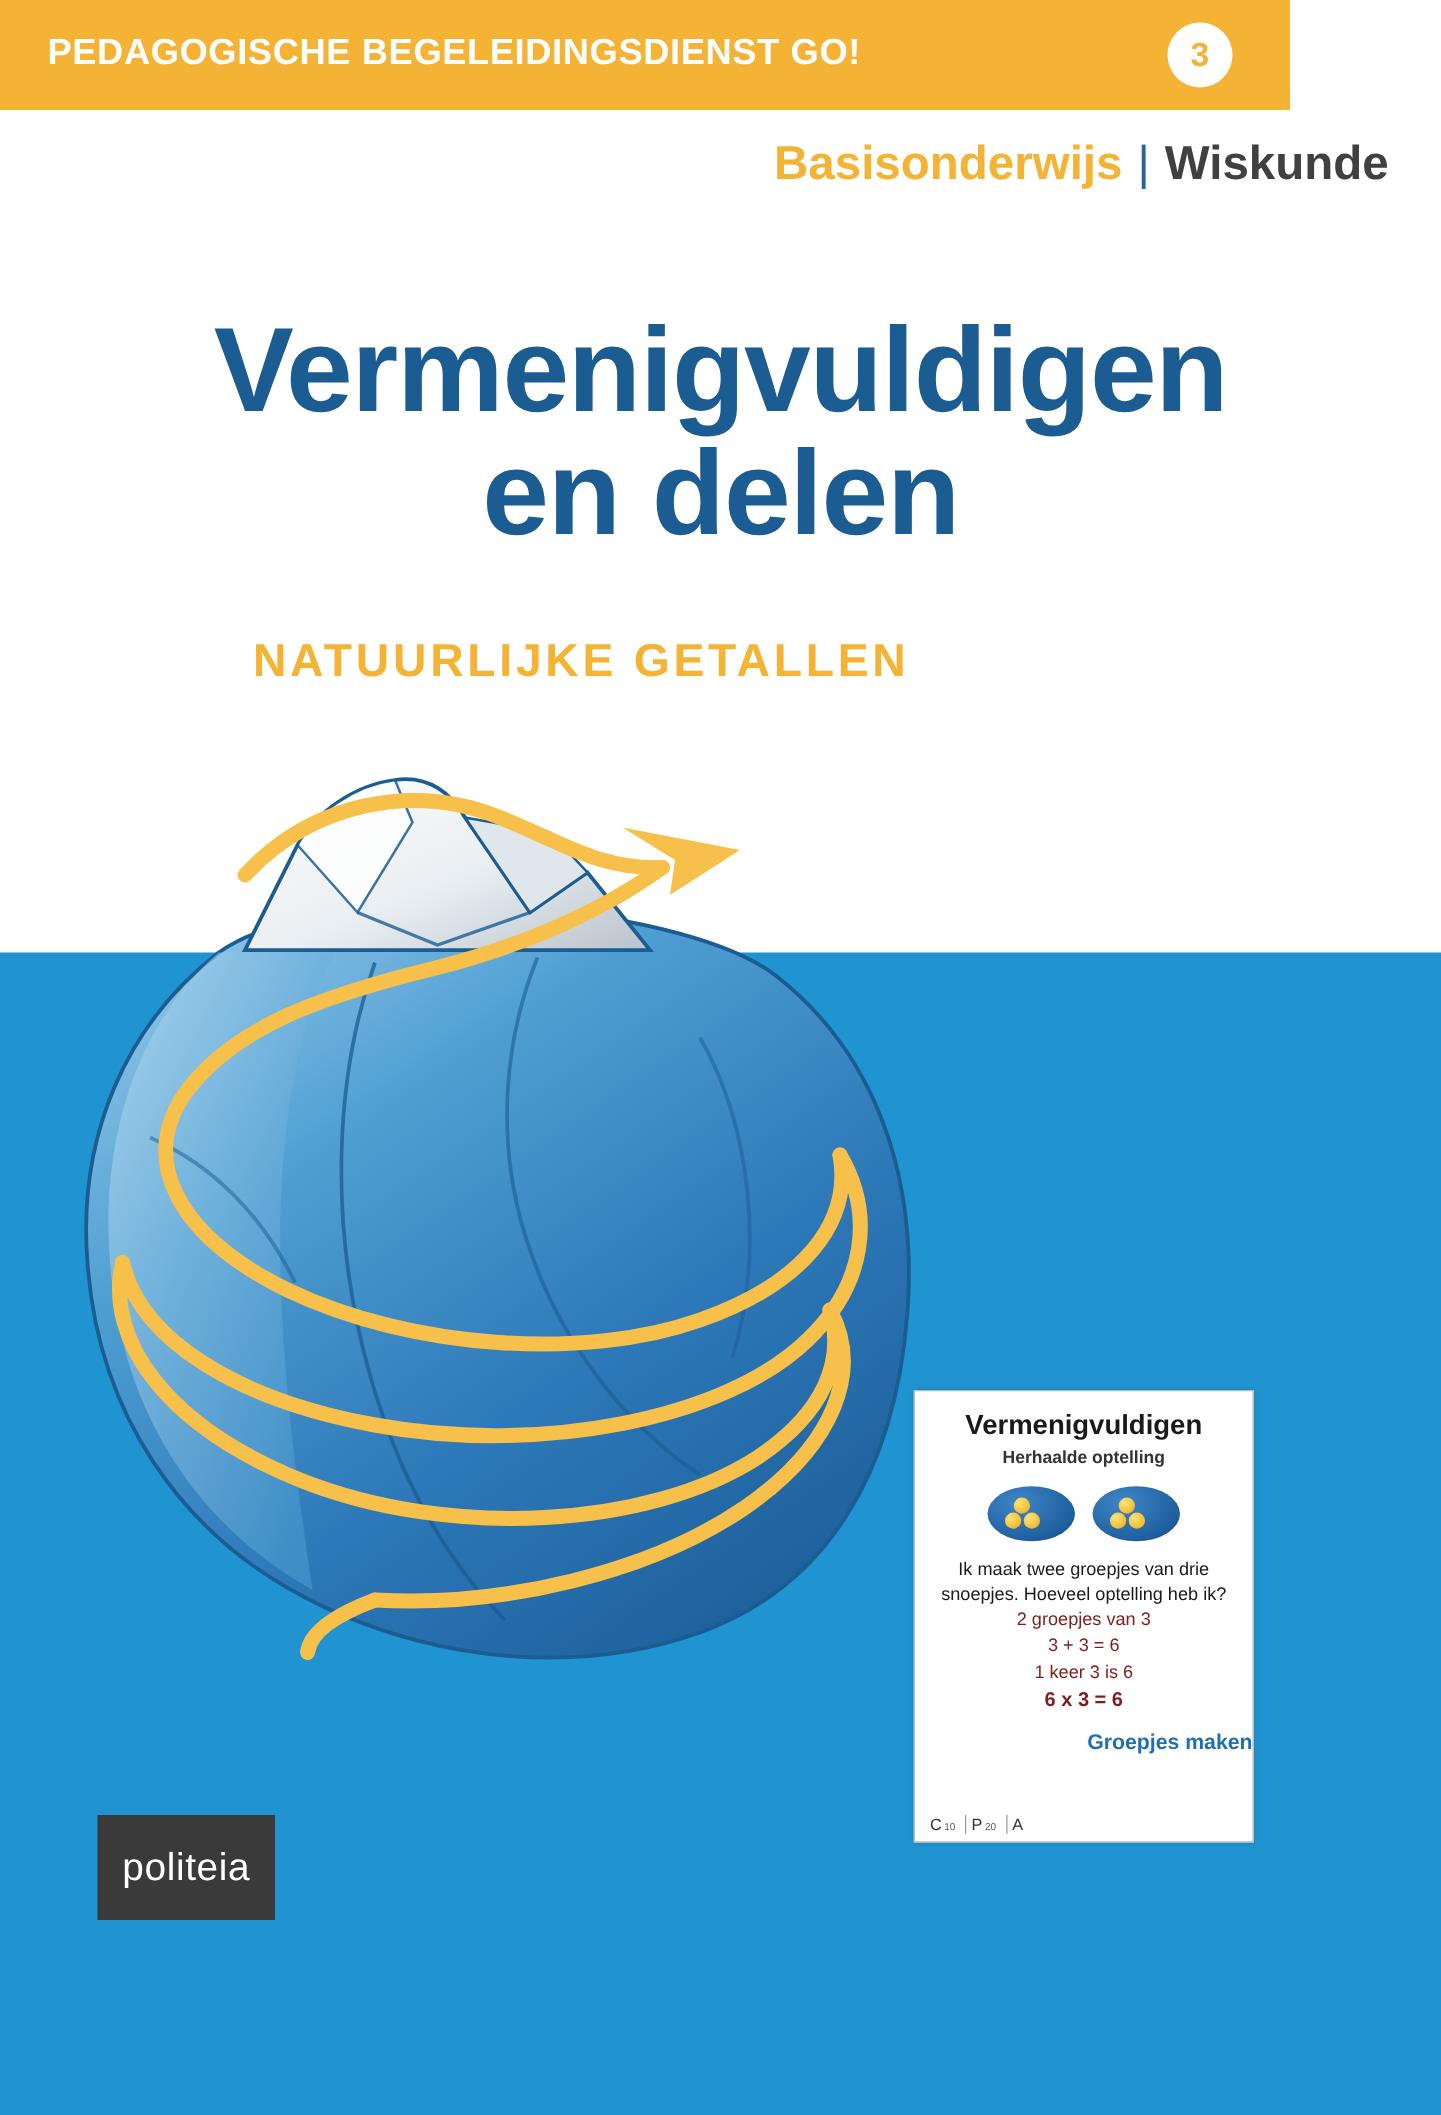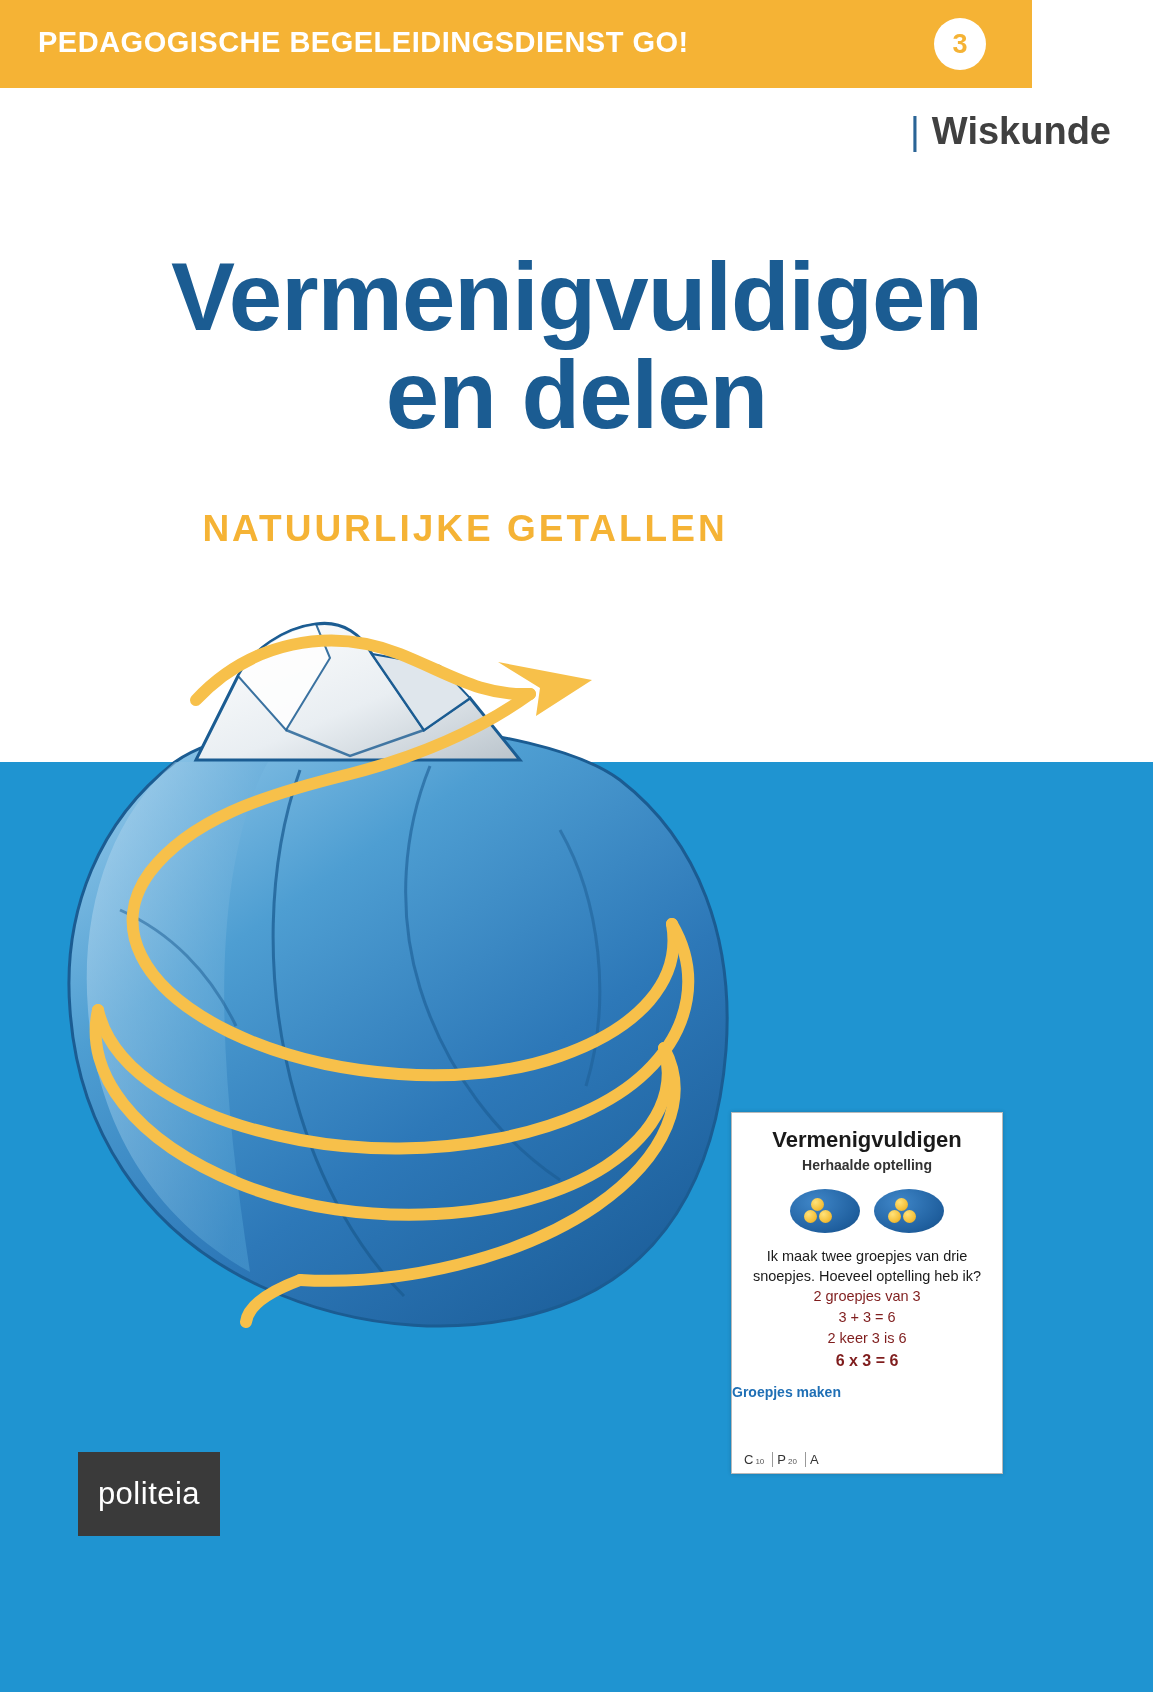--- a/index.html
+++ b/index.html
@@ -171,22 +171,22 @@
   .card-steps {
     margin-top: 0;
     text-align: center;
     font-size: 14.5px;
     color: #7f1d1d;
     line-height: 1.45;
   }
   .card-steps .bold { font-weight: bold; font-size: 16px; }
   .card-footer-label {
     margin-top: 12px;
-    text-align: left;
-    font-size: 14px;
+    text-align: right;
+    font-size: 17px;
     font-weight: bold;
     color: #1f6fb5;
   }
   .cpa-row {
     position: absolute;
     left: 8px;
     bottom: 6px;
     display: flex;
     align-items: flex-end;
     font-size: 12px;
@@ -223,20 +223,21 @@
 </style>
 </head>
 <body>
 
 <div class="top-band">
   <div class="top-band-text">PEDAGOGISCHE BEGELEIDINGSDIENST GO!</div>
   <div class="band-number">3</div>
 </div>
 
 <div class="subject-line">
+  <span class="subject-primary">Basisonderwijs</span>
   <span class="subject-sep">|</span>
   <span class="subject-secondary">Wiskunde</span>
 </div>
 
 <div class="title-wrap">
   <div class="title-line">Vermenigvuldigen</div>
   <div class="title-line">en delen</div>
 </div>
 <div class="subtitle">NATUURLIJKE GETALLEN</div>
 
@@ -304,21 +305,21 @@
       <span class="candy c2"></span>
       <span class="candy c3"></span>
     </div>
   </div>
 
   <div class="card-body">Ik maak twee groepjes van drie snoepjes. Hoeveel optelling heb ik?</div>
 
   <div class="card-steps">
     <div>2 groepjes van 3</div>
     <div>3 + 3 = 6</div>
-    <div>2 keer 3 is 6</div>
+    <div>1 keer 3 is 6</div>
     <div class="bold">6 x 3 = 6</div>
   </div>
 
   <div class="card-footer-label">Groepjes maken</div>
 
   <div class="cpa-row">
     <div class="cpa-cell">
       <span class="cpa-letter">C</span>
       <span class="cpa-num">10</span>
     </div>

